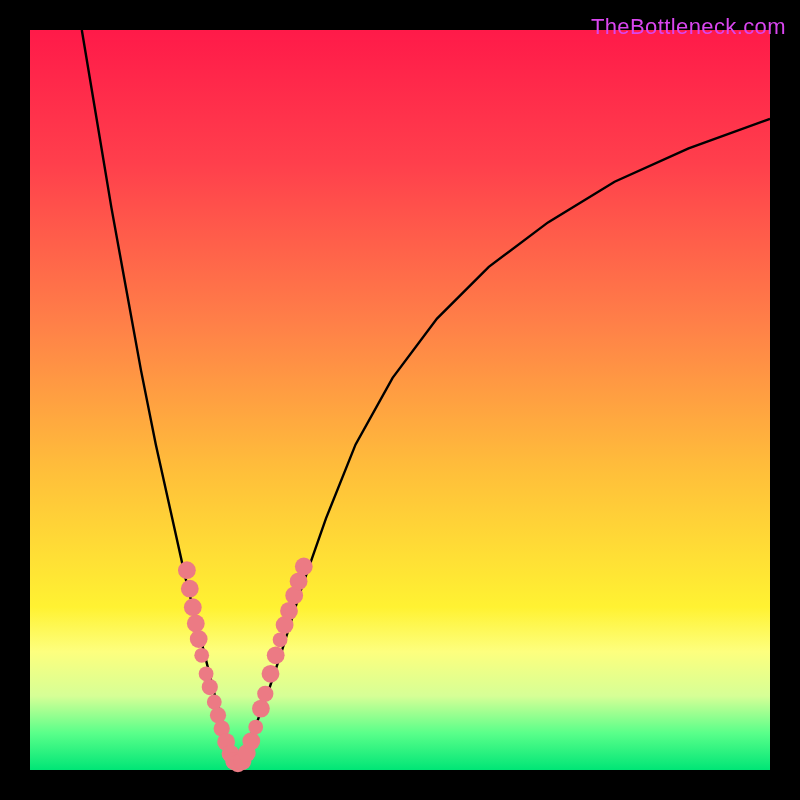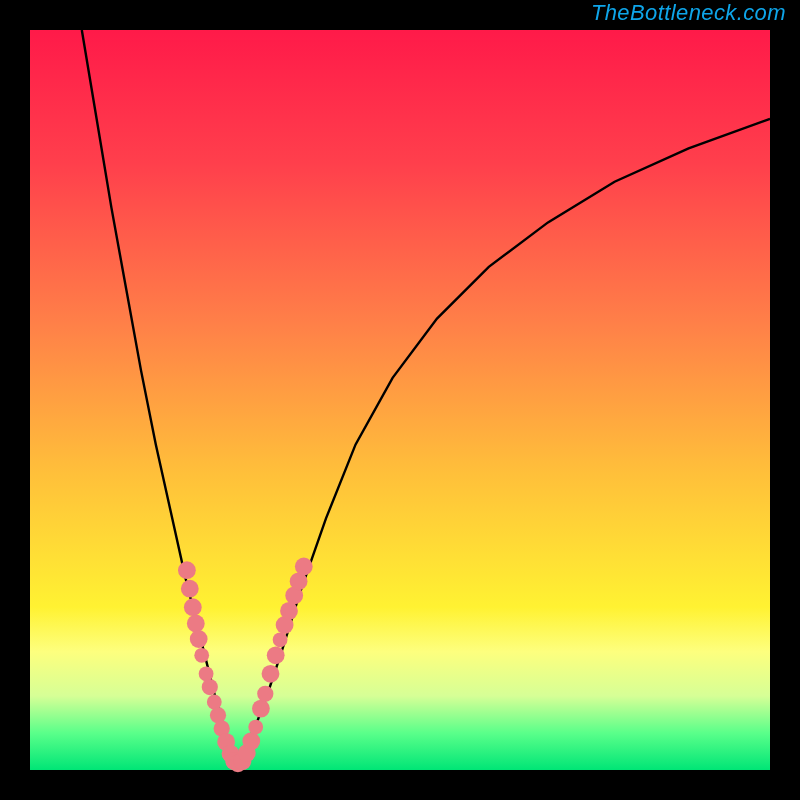--- a/index.html
+++ b/index.html
@@ -31,28 +31,27 @@
       #ffc03a 60%,
       #fff232 78%,
       #fdff7e 84%,
       #d6ff96 90%,
       #5aff8a 95%,
       #00e576 100%
     );
   }
   .watermark {
     position: absolute;
-    top: 0;
+    top: 14px;
     right: 14px;
-    color: #0ea5e9;
+    color: #d946ef;
     font-size: 22px;
     letter-spacing: 0.4px;
     font-weight: 500;
     user-select: none;
-    font-style: italic;
   }
   svg.overlay {
     position: absolute;
     left: 0;
     top: 0;
     width: 740px;
     height: 740px;
     overflow: visible;
   }
   .curve {

